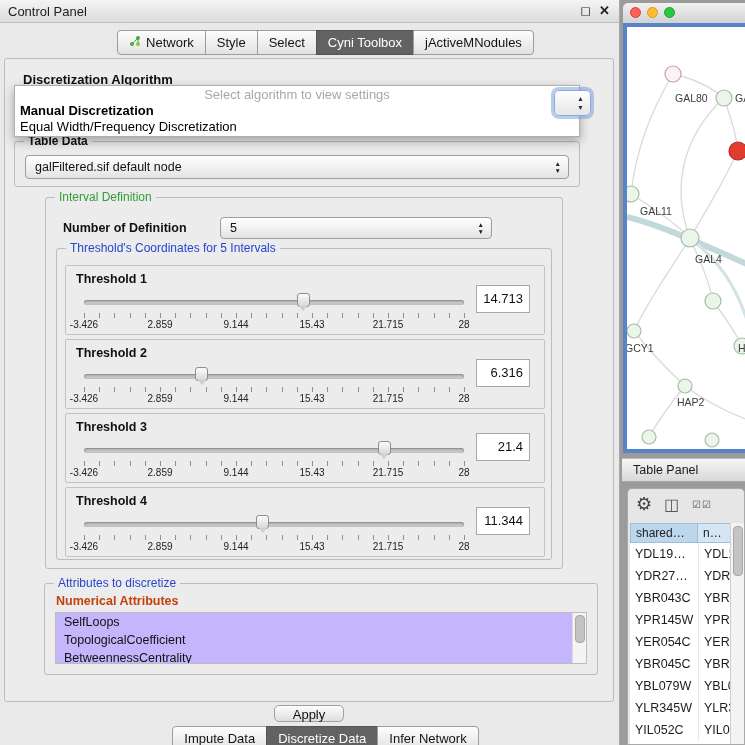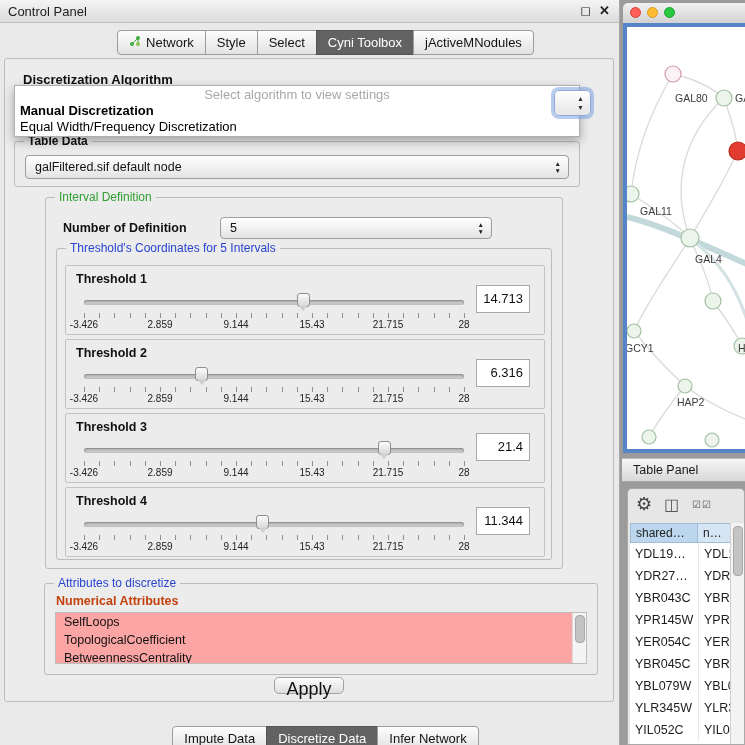--- a/index.html
+++ b/index.html
@@ -61,26 +61,26 @@
   .slabels .slabel:nth-child(1){left:0;}
   .slabels .slabel:nth-child(2){left:20%;}
   .slabels .slabel:nth-child(3){left:40%;}
   .slabels .slabel:nth-child(4){left:60%;}
   .slabels .slabel:nth-child(5){left:80%;}
   .slabels .slabel:nth-child(6){left:100%;}
   .valbox{position:absolute;left:410px;top:19px;width:54px;height:28px;background:#fff;border:1px solid #a8a8a8;font-size:13px;color:#111;text-align:right;line-height:26px;padding-right:6px;box-sizing:border-box;}
 
   .attr-group{left:12px;top:524px;width:554px;height:92px;margin-left:27px;}
   .attr-heading{position:absolute;left:11px;top:10px;font-weight:bold;font-size:12.5px;color:#c2410c;}
-  .listbox{position:absolute;left:10px;top:28px;width:532px;height:52px;background:#fca5a5;border:1px solid #bdbdbd;overflow:hidden;box-sizing:border-box;}
+  .listbox{position:absolute;left:10px;top:28px;width:532px;height:52px;background:#c4b5fd;border:1px solid #bdbdbd;overflow:hidden;box-sizing:border-box;}
   .attr-item{font-size:12.5px;line-height:18px;padding-left:8px;color:#111;white-space:nowrap;}
   .vscroll{position:absolute;right:0;top:0;bottom:0;width:13px;background:#f4f4f4;border-left:1px solid #dcdcdc;}
   .vthumb{position:absolute;left:2px;top:2px;width:8px;height:26px;background:#c3c3c3;border:1px solid #a9a9a9;border-radius:4px;}
 
-  .apply{position:absolute;left:50%;top:618px;transform:translateX(-50%);width:70px;height:17px;background:linear-gradient(#fdfdfd,#dddddd);border:1px solid #a2a2a2;border-radius:5px;font-size:18px;color:#111;font-family:inherit;}
+  .apply{position:absolute;left:50%;top:646px;transform:translateX(-50%);width:70px;height:17px;background:linear-gradient(#fdfdfd,#dddddd);border:1px solid #a2a2a2;border-radius:5px;font-size:13px;color:#111;font-family:inherit;}
 
   
   .net-window{position:absolute;left:622px;top:2px;width:130px;height:452px;background:#dcdcdc;border:1px solid #9a9a9a;border-radius:6px 6px 0 0;box-sizing:border-box;}
   .net-titlebar{position:absolute;top:0;left:0;right:0;height:20px;background:linear-gradient(#f1f1f1,#d2d2d2);border-radius:6px 6px 0 0;border-bottom:1px solid #b5b5b5;}
   .light{position:absolute;top:4px;width:11px;height:11px;border-radius:50%;box-sizing:border-box;}
   .light.red{left:7px;background:#ff5f57;border:1px solid #d8433c;}
   .light.yellow{left:24px;background:#febc2e;border:1px solid #d79c22;}
   .light.green{left:41px;background:#28c840;border:1px solid #1da332;}
   .net-frame{position:absolute;left:0;right:0;top:20px;bottom:0;background:#5585c8;padding:4px;box-sizing:border-box;}
   .net-canvas{width:100%;height:100%;background:#fff;position:relative;overflow:hidden;}

